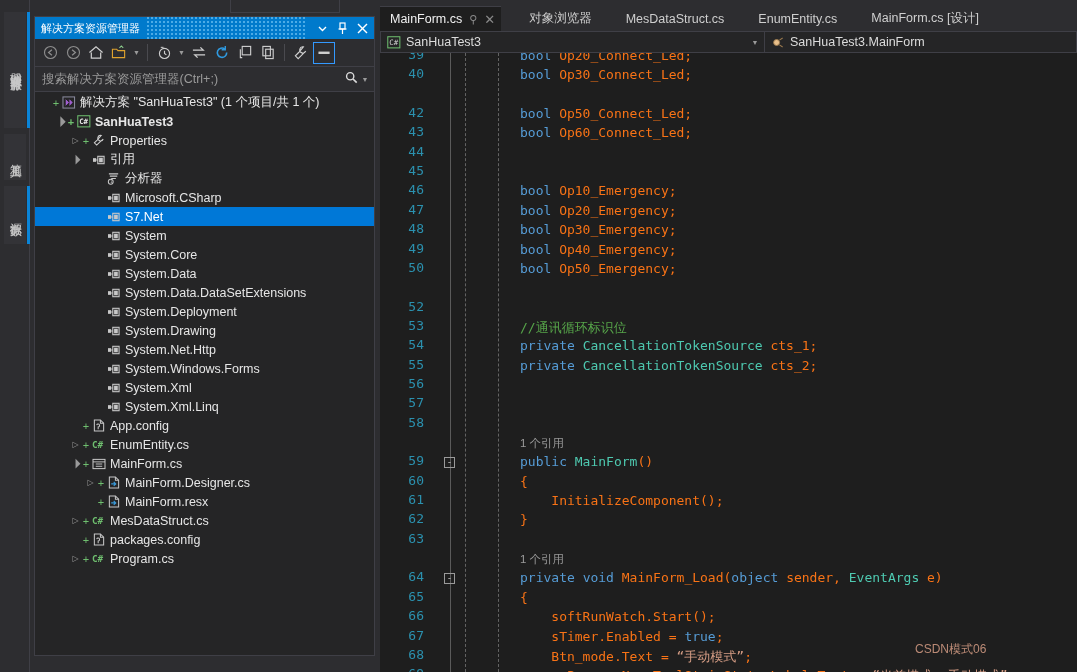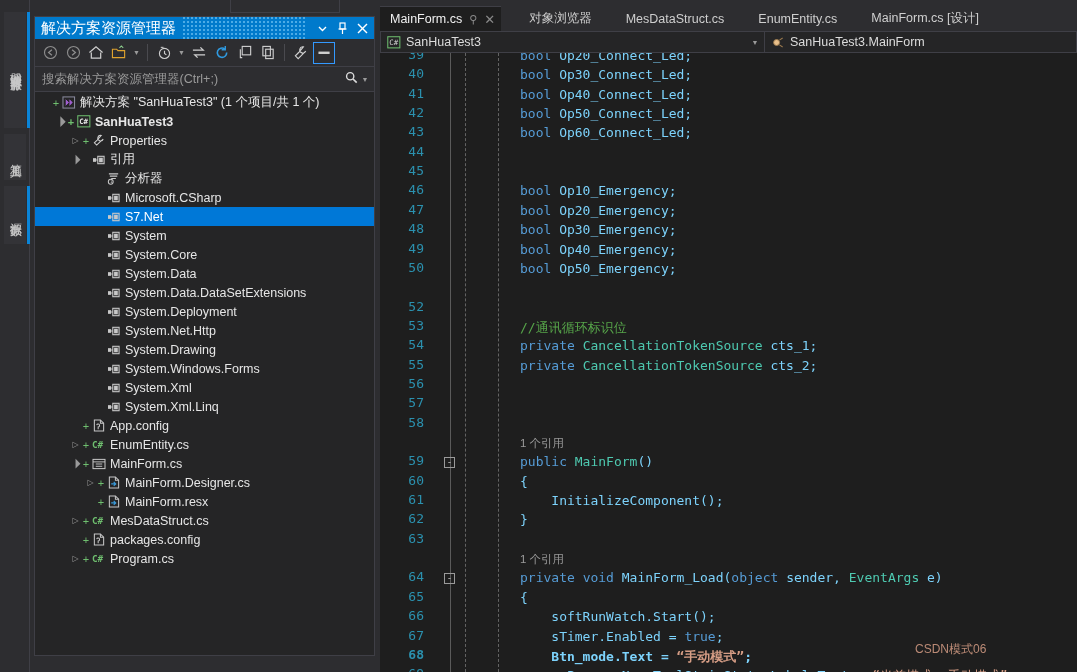--- a/index.html
+++ b/index.html
@@ -45,21 +45,21 @@
 
   
   .panel {
     position: absolute; left: 34px; top: 16px; width: 341px; height: 640px;
     background: #252526; border: 1px solid #3f3f46;
     display: flex; flex-direction: column;
   }
   .panel-title {
     height: 22px; background: #007acc; color: #ffffff;
     display: flex; align-items: center; padding: 0 2px 0 6px;
-    font-size: 15px; white-space: nowrap;
+    font-size: 11px; white-space: nowrap;
   }
   .panel-title .ttl { flex: 0 0 auto; }
   .panel-title .dots {
     flex: 1 1 auto; height: 100%; margin: 0 6px;
     background-image: radial-gradient(circle, #5ab4ec 1px, transparent 1px);
     background-size: 4px 4px; background-position: 0 7px;
     opacity: .85;
   }
   .hbtn {
     width: 20px; height: 20px; display: flex; align-items: center;
@@ -144,21 +144,21 @@
     border: 1px solid #9a9a9a; color: #c8c8c8; font-size: 9px;
     line-height: 9px; text-align: center;
   }
   .ctext { position: absolute; left: 140px; top: 1px; color: #9a9a9a; }
   .lens { position: absolute; left: 140px; top: 2px; color: #9a9a9a; font-size: 11.5px;
           font-family: "Liberation Sans", sans-serif; }
   .k { color: #569cd6; }   
   .t { color: #4ec9b0; }   
   .s { color: #d69d85; }   
   .c { color: #57a64a; }   
-  .id { color: #7dd3fc; }
+  .id { color: #f97316; }
 
   .gutterline { position: absolute; left: 70px; top: 0; width: 1px; height: 619px; background: #5a5a5a; }
   .guide { position: absolute; top: 0; width: 0; height: 619px;
            border-left: 1px dashed #636363; }
 
   .wmark {
     position: absolute; color: #d69d85; font-size: 12px;
     font-family: "Liberation Sans", sans-serif; opacity: .85;
   }
 </style>
@@ -443,34 +443,34 @@
           <span class="twisty"></span>
           <span class="plus"></span>
           <span class="ico">
             <svg width="14" height="12" viewBox="0 0 15 13">
               <rect x="1" y="4.5" width="3.4" height="4" fill="#c8c8c8"></rect>
               <rect x="6.2" y="2.5" width="6.8" height="8" fill="none" stroke="#c8c8c8" stroke-width="1.2"></rect>
               <rect x="7.6" y="4" width="4" height="5" fill="#c8c8c8"></rect>
               <line x1="4.4" y1="6.5" x2="6.2" y2="6.5" stroke="#c8c8c8" stroke-width="1.1"></line>
             </svg>
           </span>
+          <span class="lbl">System.Drawing</span>
+        </div>
+        <div class="row" style="padding-left: 49px;">
+          <span class="twisty"></span>
+          <span class="plus"></span>
+          <span class="ico">
+            <svg width="14" height="12" viewBox="0 0 15 13">
+              <rect x="1" y="4.5" width="3.4" height="4" fill="#c8c8c8"></rect>
+              <rect x="6.2" y="2.5" width="6.8" height="8" fill="none" stroke="#c8c8c8" stroke-width="1.2"></rect>
+              <rect x="7.6" y="4" width="4" height="5" fill="#c8c8c8"></rect>
+              <line x1="4.4" y1="6.5" x2="6.2" y2="6.5" stroke="#c8c8c8" stroke-width="1.1"></line>
+            </svg>
+          </span>
           <span class="lbl">System.Net.Http</span>
-        </div>
-        <div class="row" style="padding-left: 49px;">
-          <span class="twisty"></span>
-          <span class="plus"></span>
-          <span class="ico">
-            <svg width="14" height="12" viewBox="0 0 15 13">
-              <rect x="1" y="4.5" width="3.4" height="4" fill="#c8c8c8"></rect>
-              <rect x="6.2" y="2.5" width="6.8" height="8" fill="none" stroke="#c8c8c8" stroke-width="1.2"></rect>
-              <rect x="7.6" y="4" width="4" height="5" fill="#c8c8c8"></rect>
-              <line x1="4.4" y1="6.5" x2="6.2" y2="6.5" stroke="#c8c8c8" stroke-width="1.1"></line>
-            </svg>
-          </span>
-          <span class="lbl">System.Drawing</span>
         </div>
         <div class="row" style="padding-left: 49px;">
           <span class="twisty"></span>
           <span class="plus"></span>
           <span class="ico">
             <svg width="14" height="12" viewBox="0 0 15 13">
               <rect x="1" y="4.5" width="3.4" height="4" fill="#c8c8c8"></rect>
               <rect x="6.2" y="2.5" width="6.8" height="8" fill="none" stroke="#c8c8c8" stroke-width="1.2"></rect>
               <rect x="7.6" y="4" width="4" height="5" fill="#c8c8c8"></rect>
               <line x1="4.4" y1="6.5" x2="6.2" y2="6.5" stroke="#c8c8c8" stroke-width="1.1"></line>
@@ -640,21 +640,20 @@
         <span class="nlbl">SanHuaTest3.MainForm</span>
       </div>
     </div>
 
     <div class="code" id="code">
       <div class="gutterline"></div>
       <div class="guide" style="left:85px;"></div>
       <div class="guide" style="left:118px;"></div>
     <div class="cline" style="position: absolute; left: 0px; top: -6px; width: 697px;"><span class="lnum">39</span><span class="ctext"><span class="k">bool </span><span class="id">Op20_Connect_Led;</span></span></div>
         <div class="cline" style="position: absolute; left: 0px; top: 13.35px; width: 697px;"><span class="lnum">40</span><span class="ctext"><span class="k">bool </span><span class="id">Op30_Connect_Led;</span></span></div>
-        <div class="cline" style="position: absolute; left: 0px; top: 32.7px; width: 697px;"><span class="lnum">41</span><span class="ctext"><span class="k">bool </span><span class="id">Op40_Connect_Led;</span></span></div>
         <div class="cline" style="position: absolute; left: 0px; top: 52.05px; width: 697px;"><span class="lnum">42</span><span class="ctext"><span class="k">bool </span><span class="id">Op50_Connect_Led;</span></span></div>
         <div class="cline" style="position: absolute; left: 0px; top: 71.4px; width: 697px;"><span class="lnum">43</span><span class="ctext"><span class="k">bool </span><span class="id">Op60_Connect_Led;</span></span></div>
         <div class="cline" style="position: absolute; left: 0px; top: 90.75px; width: 697px;"><span class="lnum">44</span></div>
         <div class="cline" style="position: absolute; left: 0px; top: 110.1px; width: 697px;"><span class="lnum">45</span></div>
         <div class="cline" style="position: absolute; left: 0px; top: 129.45px; width: 697px;"><span class="lnum">46</span><span class="ctext"><span class="k">bool </span><span class="id">Op10_Emergency;</span></span></div>
         <div class="cline" style="position: absolute; left: 0px; top: 148.8px; width: 697px;"><span class="lnum">47</span><span class="ctext"><span class="k">bool </span><span class="id">Op20_Emergency;</span></span></div>
         <div class="cline" style="position: absolute; left: 0px; top: 168.15px; width: 697px;"><span class="lnum">48</span><span class="ctext"><span class="k">bool </span><span class="id">Op30_Emergency;</span></span></div>
         <div class="cline" style="position: absolute; left: 0px; top: 187.5px; width: 697px;"><span class="lnum">49</span><span class="ctext"><span class="k">bool </span><span class="id">Op40_Emergency;</span></span></div>
         <div class="cline" style="position: absolute; left: 0px; top: 206.85px; width: 838px;"><span class="lnum">50</span><span class="ctext"><span class="k">bool </span><span class="id">Op50_Emergency;</span></span></div>
         <div class="cline" style="position: absolute; left: 0px; top: 245.55px; width: 697px;"><span class="lnum">52</span></div>
@@ -668,20 +667,20 @@
         <div class="cline" style="position: absolute; left: 0px; top: 400.35px; width: 697px;"><span class="lnum">59</span><span class="fold">-</span><span class="ctext"><span class="k">public </span><span class="t">MainForm</span><span class="id">()</span></span></div>
         <div class="cline" style="position: absolute; left: 0px; top: 419.7px; width: 697px;"><span class="lnum">60</span><span class="ctext"><span class="id">{</span></span></div>
         <div class="cline" style="position: absolute; left: 0px; top: 439.05px; width: 697px;"><span class="lnum">61</span><span class="ctext"><span class="id">    InitializeComponent();</span></span></div>
         <div class="cline" style="position: absolute; left: 0px; top: 458.4px; width: 697px;"><span class="lnum">62</span><span class="ctext"><span class="id">}</span></span></div>
         <div class="cline" style="position: absolute; left: 0px; top: 477.75px; width: 697px;"><span class="lnum">63</span></div>
         <div class="cline" style="position: absolute; left: 0px; top: 497.1px; width: 697px;"><span class="lens">1 个引用</span></div>
         <div class="cline" style="position: absolute; left: 0px; top: 516.45px; width: 697px;"><span class="lnum">64</span><span class="fold">-</span><span class="ctext"><span class="k">private </span><span class="k">void </span><span class="id">MainForm_Load(</span><span class="k">object </span><span class="id">sender, </span><span class="t">EventArgs</span><span class="id"> e)</span></span></div>
         <div class="cline" style="position: absolute; left: 0px; top: 535.8px; width: 697px;"><span class="lnum">65</span><span class="ctext"><span class="id">{</span></span></div>
         <div class="cline" style="position: absolute; left: 0px; top: 555.15px; width: 697px;"><span class="lnum">66</span><span class="ctext"><span class="id">    softRunWatch.Start();</span></span></div>
         <div class="cline" style="position: absolute; left: 0px; top: 574.5px; width: 697px;"><span class="lnum">67</span><span class="ctext"><span class="id">    sTimer.Enabled = </span><span class="k">true</span><span class="id">;</span></span></div>
-        <div class="cline" style="position: absolute; left: 0px; top: 593.85px; width: 697px; font-weight: bold;"><span class="lnum">68</span><span class="ctext"><span class="id">    Btn_mode.Text = </span><span class="s">“手动模式”</span><span class="id">;</span></span></div>
+        <div class="cline" style="position: absolute; left: 0px; top: 593.85px; width: 697px;"><span class="lnum">68</span><span class="ctext"><span class="id">    Btn_mode.Text = </span><span class="s">“手动模式”</span><span class="id">;</span></span></div>
         <div class="cline" style="position: absolute; left: 0px; top: 613.2px; width: 697px;"><span class="lnum">69</span><span class="ctext"><span class="id">    onProcessNameToolStripStatusLabel.Text = </span><span class="s">“当前模式: 手动模式”</span><span class="id">;</span></span></div>
       </div>
 
     <div class="wmark" style="left:535px; top:641px;">CSDN模式06</div>
   </div>
 
 </div>
 
 </body></html>

